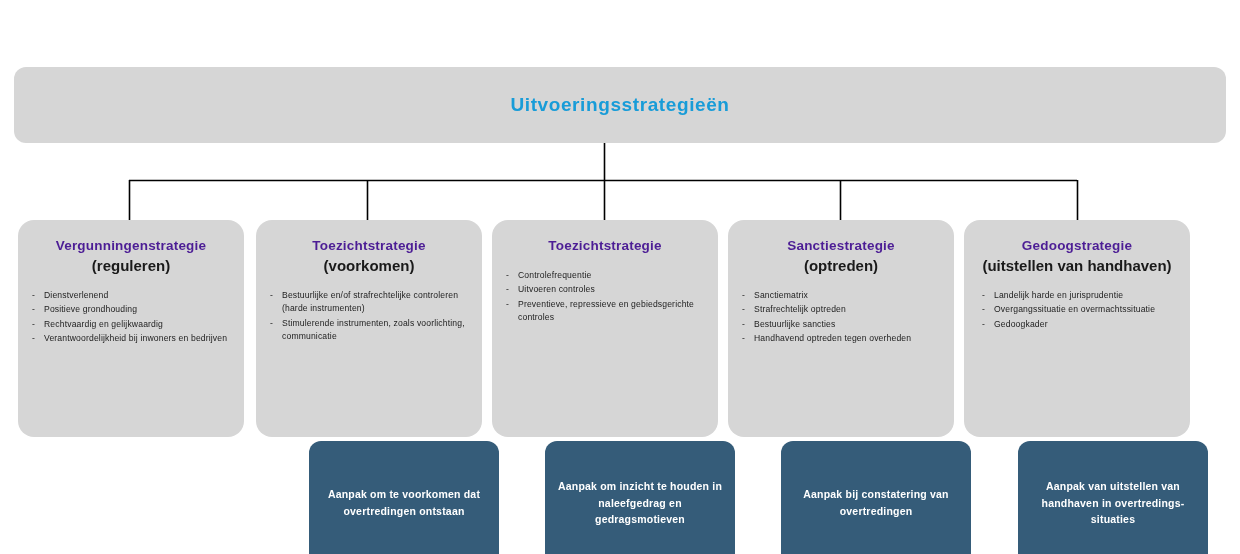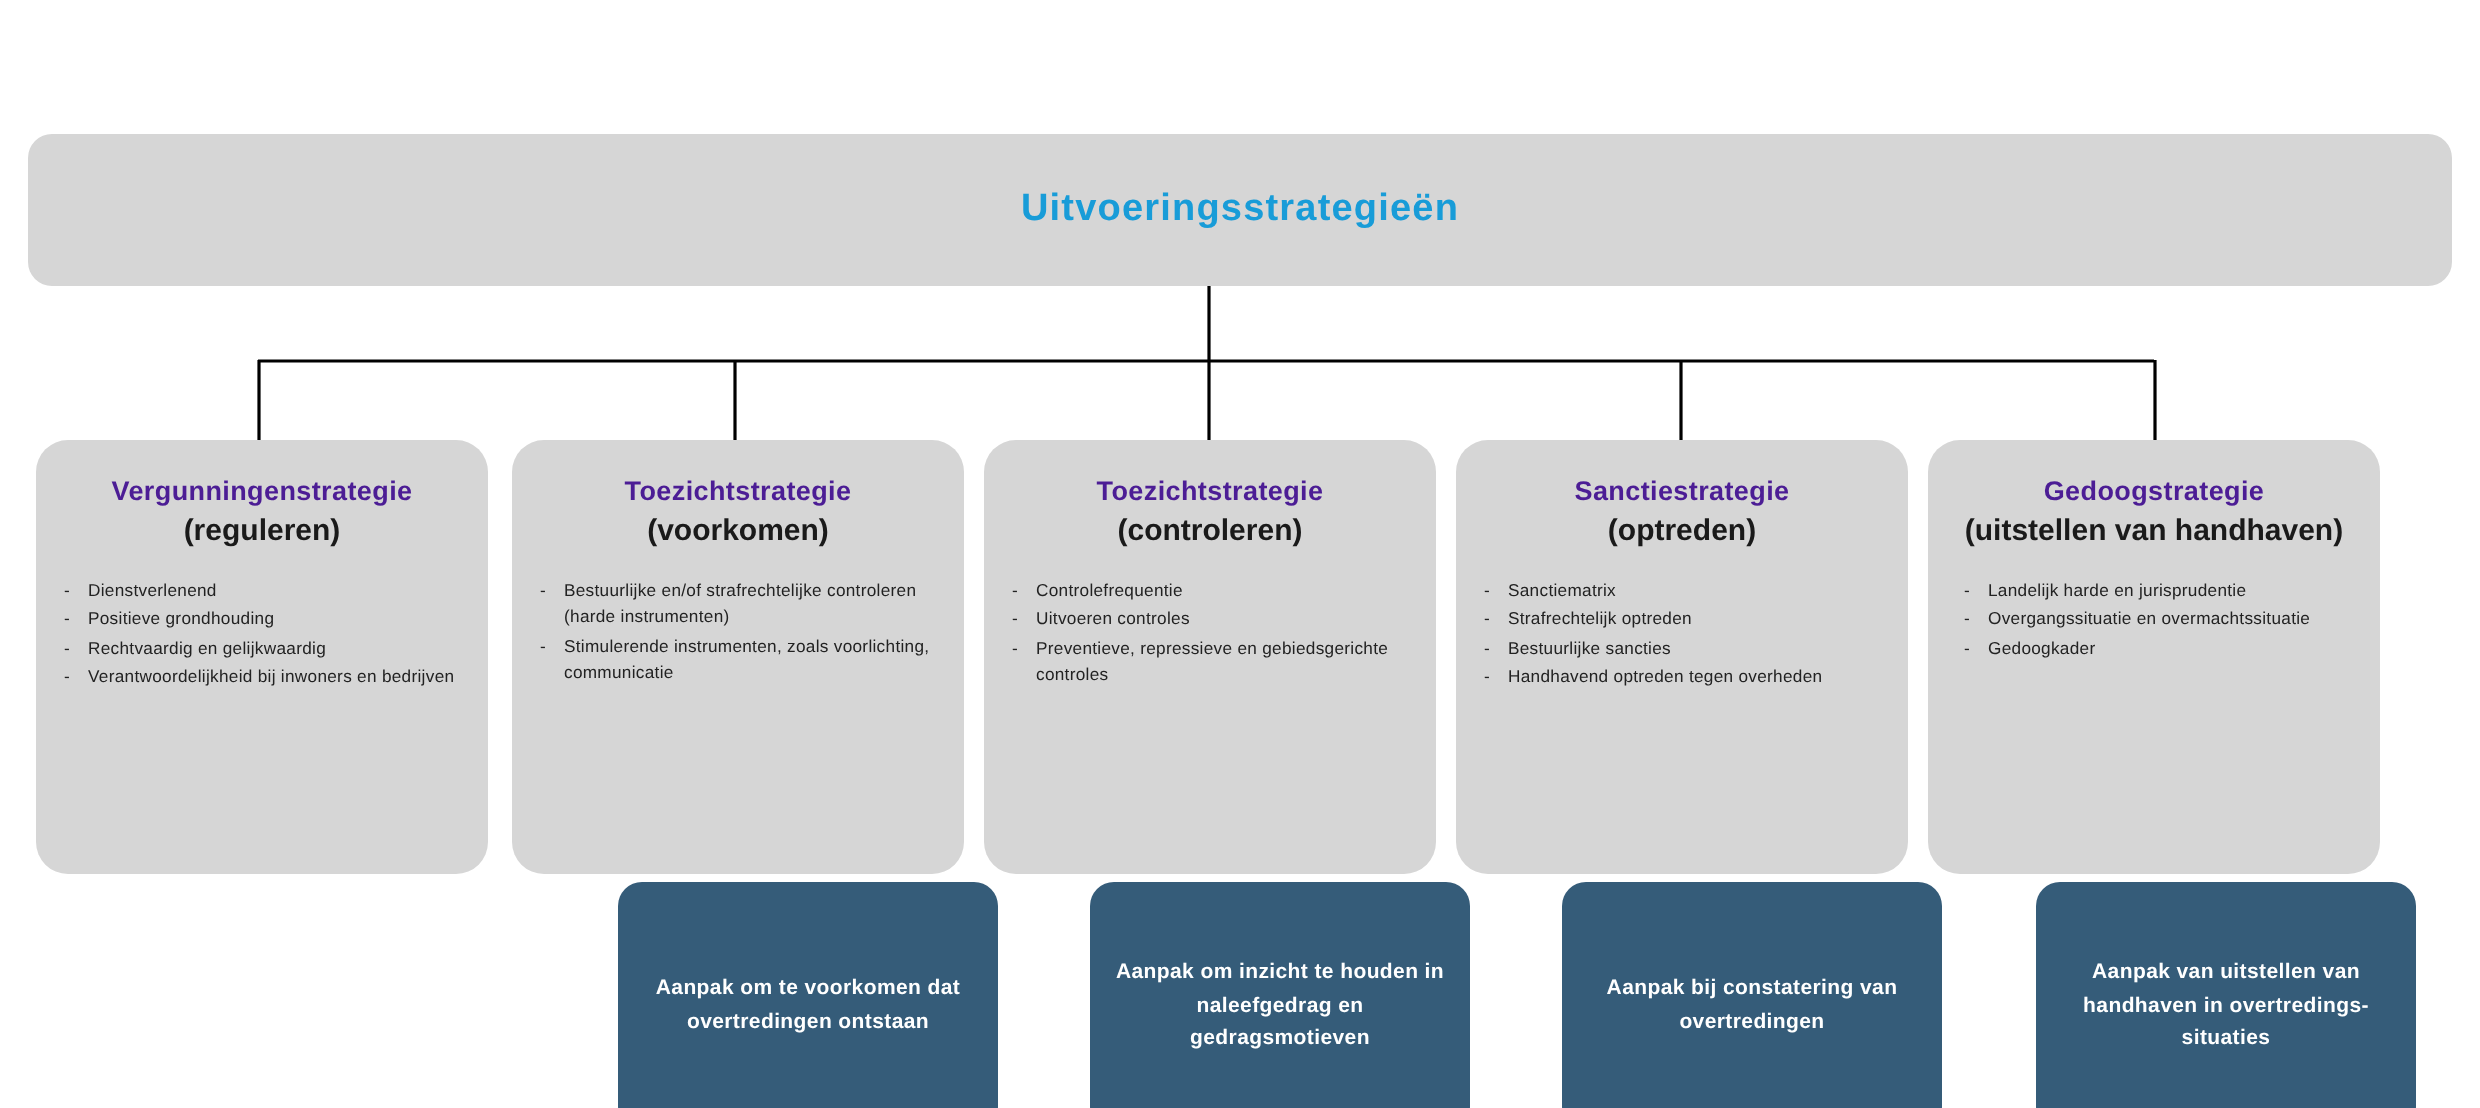--- a/index.html
+++ b/index.html
@@ -192,21 +192,20 @@
         <ul class="bullets">
           <li>Bestuurlijke en/of  strafrechtelijke controleren   (harde  instrumenten)</li>
           <li>Stimulerende instrumenten, zoals voorlichting,  communicatie</li>
         </ul>
       </div>
     </div>
 
     <div class="col col-3" style="left:492px;">
       <div class="card">
         <div class="card-title">Toezichtstrategie</div>
-        <div class="card-subtitle">(controleren)</div>
         <ul class="bullets">
           <li>Controlefrequentie</li>
           <li>Uitvoeren   controles</li>
           <li>Preventieve,  repressieve  en gebiedsgerichte  controles</li>
         </ul>
       </div>
     </div>
 
     <div class="col col-4" style="left:728px;">
       <div class="card">

